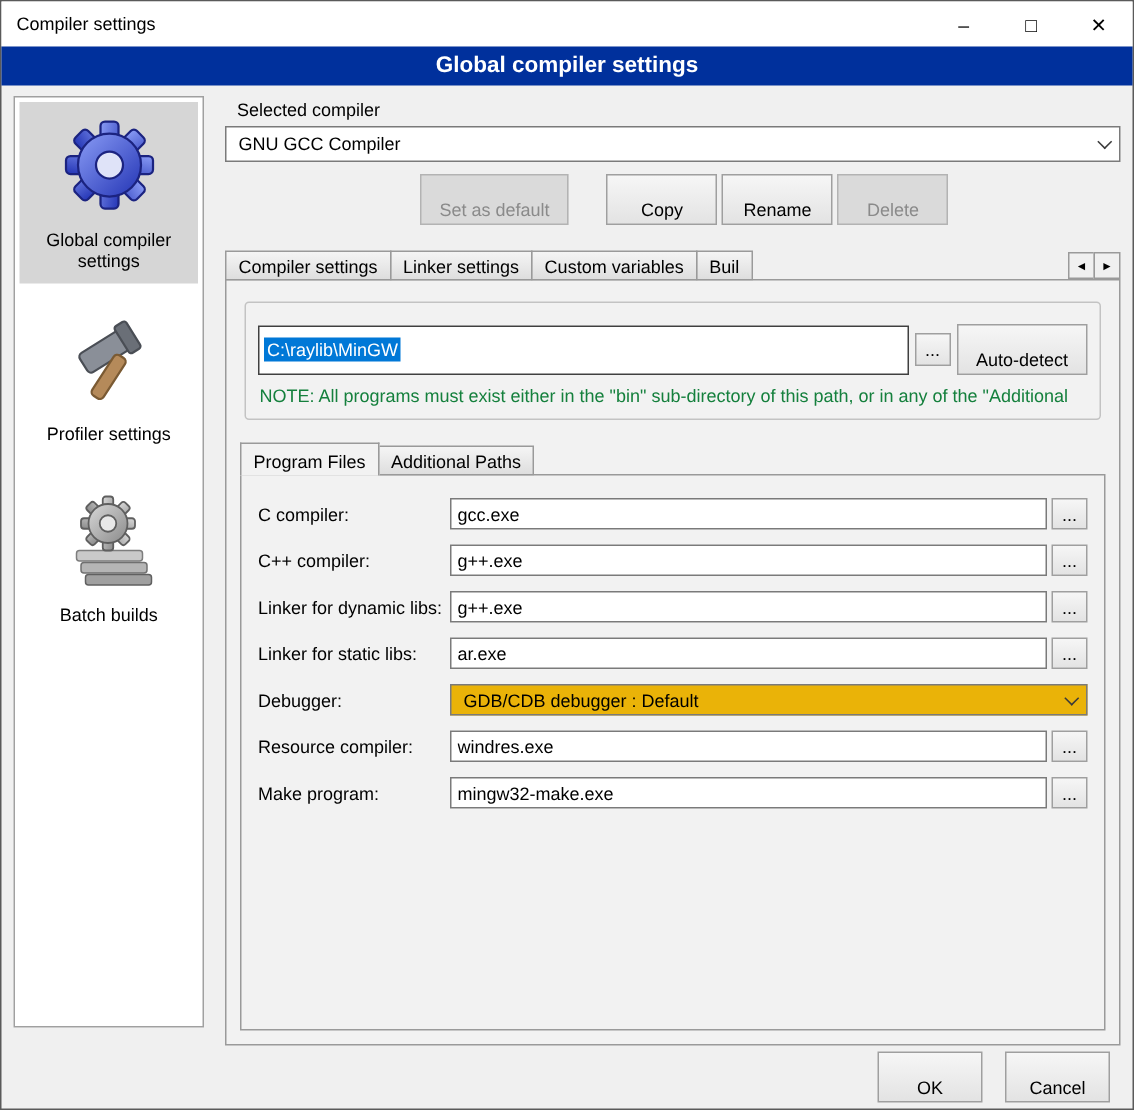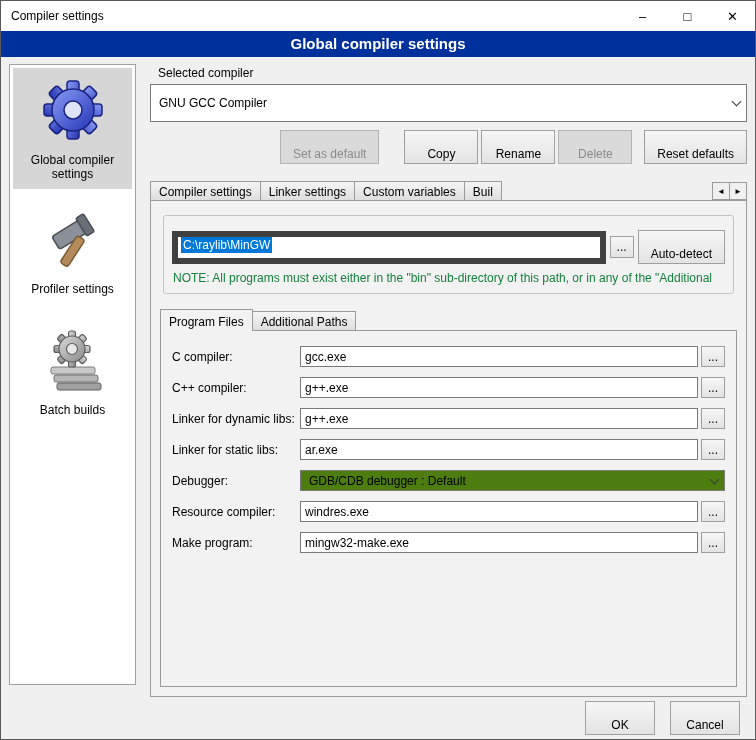--- a/index.html
+++ b/index.html
@@ -22,21 +22,21 @@
   .sidebar { width:127px; flex:0 0 auto; background:#fff; border:1px solid #a0a0a0; padding:3px; margin-bottom:12px; display:flex; flex-direction:column; align-items:stretch; }
   .side-item { display:flex; flex-direction:column; align-items:center; text-align:center; padding:10px 2px 8px 2px; gap:8px; cursor:default; }
   .side-item.selected { background:#d6d6d6; }
   .side-item .lbl { line-height:14px; }
   .side-item + .side-item { margin-top:14px; }
 
   
   .main { flex:1 1 auto; display:flex; flex-direction:column; min-width:0; }
   .sec-label { margin:2px 0 4px 8px; }
 
-  .combo { height:38px; background:#fff; border:1px solid #7a7a7a; display:flex; align-items:center; padding:0 24px 0 8px; position:relative; }
+  .combo { height:24px; background:#fff; border:1px solid #7a7a7a; display:flex; align-items:center; padding:0 24px 0 8px; position:relative; }
   .combo .chev-box { position:absolute; right:0; top:0; bottom:0; width:20px; display:flex; align-items:center; justify-content:center; }
   .chev { width:7px; height:7px; border-right:1.6px solid #3a3a3a; border-bottom:1.6px solid #3a3a3a; transform:rotate(45deg); margin-top:-3px; }
 
   .btn { height:22px; padding:16px 12px; background:linear-gradient(#f6f6f6,#e3e3e3); border:1px solid #9f9f9f; font-family:inherit; font-size:12px; cursor:default; }
   .btn:disabled, .btn.disabled { background:#dadada; color:#8a8a8a; border-color:#b3b3b3; }
   .btn-row { display:flex; margin-top:8px; align-items:center; }
   .btn-row .b-copy { margin-left:25px; }
   .btn-row .b-rename, .btn-row .b-delete { margin-left:3px; }
   .btn-row .b-reset { margin-left:auto; }
   .btn-row .btn { min-width:74px; }
@@ -49,34 +49,34 @@
   .tab.active { background:#f2f2f2; height:23px; padding-top:5px; border-bottom:1px solid #f2f2f2; margin-bottom:-1px; z-index:3; position:relative; }
   .tab-arrows { position:absolute; right:0; bottom:1px; display:flex; }
   .tab-arrow { width:18px; height:18px; border:1px solid #9a9a9a; background:#f0f0f0; font-size:8px; display:flex; align-items:center; justify-content:center; margin-left:-1px; cursor:default; }
 
   .panel { border:1px solid #9a9a9a; background:#f2f2f2; flex:1 1 auto; margin-top:-1px; padding:14px 9px 9px 9px; display:flex; flex-direction:column; min-height:0; position:relative; z-index:1; }
 
   
   .groupbox { border:1px solid #c3c3c3; border-radius:3px; position:relative; padding:14px 8px 6px 8px; margin:0 3px; }
   .groupbox .legend { position:absolute; top:-8px; left:8px; background:#f2f2f2; padding:0 4px; }
   .dir-row { display:flex; align-items:center; gap:4px; }
-  .textbox { flex:1 1 auto; height:33px; background:#fff; border:6px solid #404040; display:flex; align-items:flex-start; padding:0 3px; min-width:0; overflow:hidden; }
+  .textbox { flex:1 1 auto; height:33px; background:#fff; border:1px solid #404040; display:flex; align-items:center; padding:0 3px; min-width:0; overflow:hidden; }
   .textbox .sel { background:#0078d7; color:#fff; padding:1px 2px; white-space:nowrap; }
   .browse { width:24px; min-width:24px; padding:0; height:22px; }
   .autodetect { min-width:84px; }
   .note { color:#15803d; margin:7px 1px 2px 1px; white-space:nowrap; overflow:hidden; }
 
   .subtabwrap { margin-top:14px; position:relative; z-index:2; }
   .subpanel { border:1px solid #9a9a9a; background:#f2f2f2; flex:1 1 auto; margin-top:-1px; padding:15px 11px 10px 11px; display:flex; flex-direction:column; position:relative; z-index:1; }
 
   .frow { display:flex; align-items:center; margin-bottom:10px; }
   .frow .flabel { width:128px; flex:0 0 auto; }
   .frow input.fval { flex:1 1 auto; min-width:0; height:21px; border:1px solid #7a7a7a; background:#fff; padding:0 4px; font-family:inherit; font-size:12px; }
   .frow .browse2 { width:24px; min-width:24px; height:21px; padding:0; margin-left:3px; }
-  .frow .combo.debugger { flex:1 1 auto; height:21px; background:#4d7c0f;align-items:center; }
+  .frow .combo.debugger { flex:1 1 auto; height:21px; background:#eab308;align-items:center; }
 
   .footer { flex:0 0 auto; height:42px; display:flex; align-items:center; justify-content:flex-end; gap:15px; padding-right:15px; }
   .footer .btn { width:70px; }
 </style>
 </head>
 <body>
 
 <div class="window">
 
   <div class="titlebar">
@@ -180,21 +180,20 @@
         <span class="chev-box">
             <span class="chev"></span>
           </span>
       </div>
 
       <div class="btn-row">
         <button class="btn b-setdef" disabled="">Set as default</button>
         <button class="btn b-copy">Copy</button>
         <button class="btn b-rename">Rename</button>
         <button class="btn b-delete" disabled="">Delete</button>
-        <button class="btn b-reset">Reset defaults</button>
       </div>
 
       <div class="tabwrap">
         <div class="tabstrip">
           <div class="tab">Compiler settings</div>
           <div class="tab">Linker settings</div>
           <div class="tab">Custom variables</div>
           <div class="tab">Buil</div>
         </div>
         <div class="tab-arrows">

